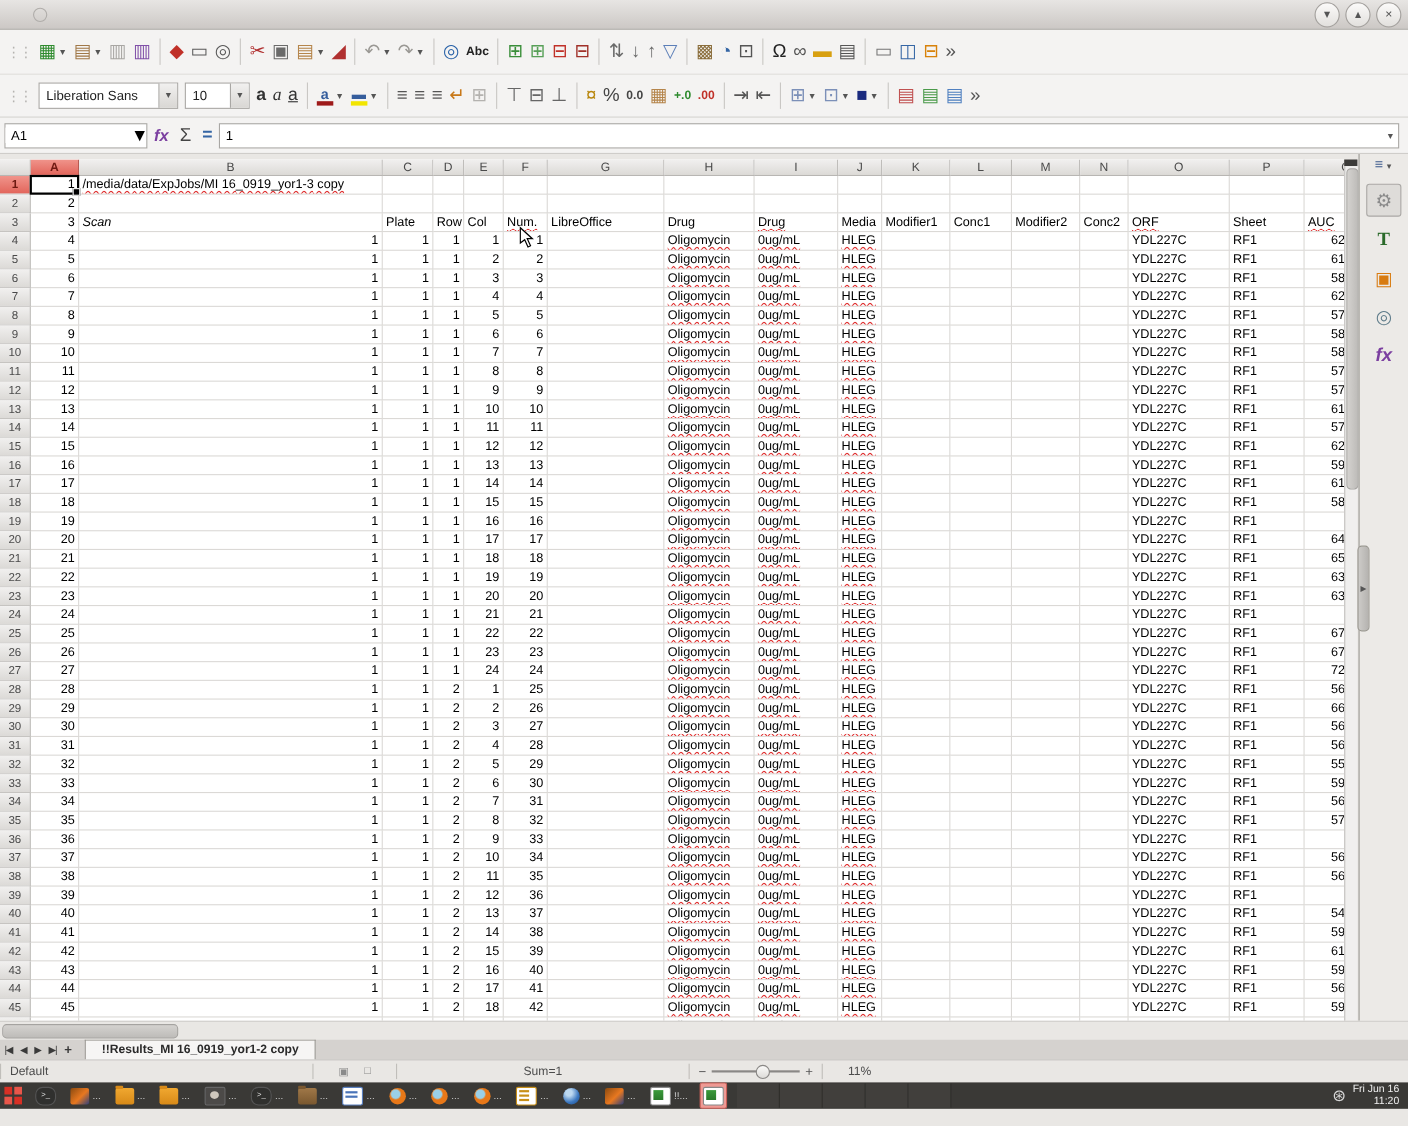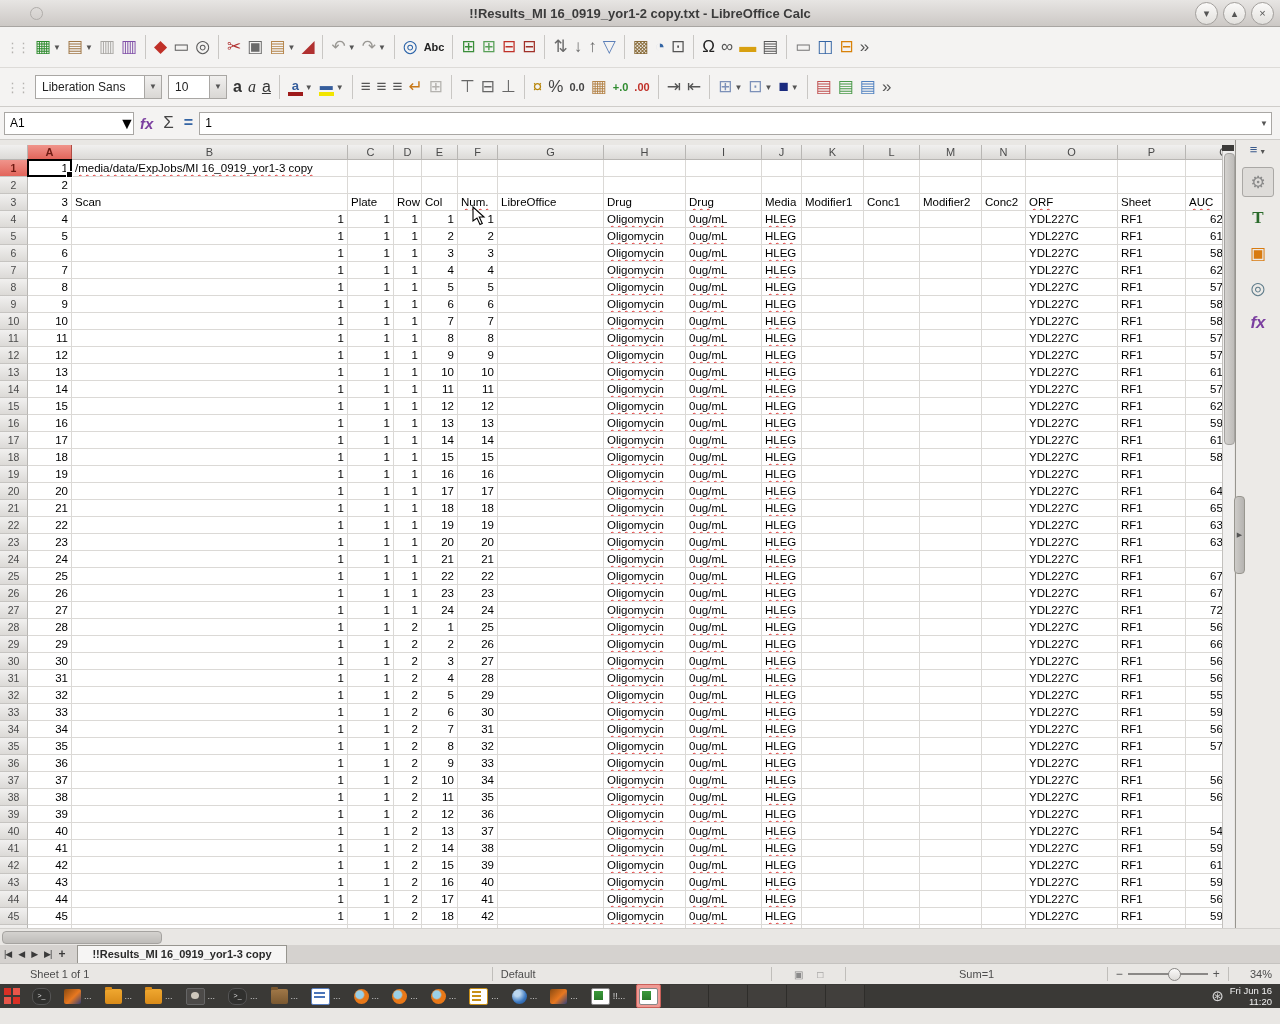--- a/index.html
+++ b/index.html
@@ -149,21 +149,20 @@
   .tk-swirl{color:#d8d8d8;font-size:15px;}
   .tk-time{color:#f0f0f0;font-size:9.5px;text-align:right;line-height:11px;}
 </style>
 </head>
 <body>
 
 <div id="screen">
 
   <div class="titlebar">
     <span class="win-icon"></span>
-    <div class="title">!!Results_MI 16_0919_yor1-2 copy.txt - LibreOffice Calc</div>
     <div class="winbtns">
         <span class="wbtn">▾</span>
         <span class="wbtn">▴</span>
         <span class="wbtn">×</span>
       </div>
   </div>
 
 
   <div class="toolbar tb-std">
     <span class="grip">⋮⋮</span>
@@ -473,21 +472,21 @@
           <div class="cell" style="width: 56px;"></div>
           <div class="cell" style="width: 62px;"></div>
           <div class="cell" style="width: 44px;"></div>
           <div class="cell" style="width: 92px;"></div>
           <div class="cell" style="width: 68px;"></div>
           <div class="cell" style="width: 76px;"></div>
         </div>
         <div class="grow">
           <div class="rh">3</div>
           <div class="cell num" style="width: 44px;"><span>3</span></div>
-          <div class="cell" style="width: 276px;"><span>Scan</span></div>
+          <div class="cell" style="width: 276px; font-style: italic;"><span>Scan</span></div>
           <div class="cell" style="width: 46px;"><span>Plate</span></div>
           <div class="cell" style="width: 28px;"><span>Row</span></div>
           <div class="cell" style="width: 36px;"><span>Col</span></div>
           <div class="cell" style="width: 40px;"><span class="sp">Num.</span></div>
           <div class="cell" style="width: 106px;"><span>LibreOffice</span></div>
           <div class="cell" style="width: 82px;"><span>Drug</span></div>
           <div class="cell" style="width: 76px;"><span class="sp">Drug</span></div>
           <div class="cell" style="width: 40px;"><span>Media</span></div>
           <div class="cell" style="width: 62px;"><span>Modifier1</span></div>
           <div class="cell" style="width: 56px;"><span>Conc1</span></div>
@@ -1396,44 +1395,43 @@
   </div>
 
   <div class="tabbar">
     <div class="tabnav" id="tabnav">
         <span class="tnav">|◀</span>
         <span class="tnav">◀</span>
         <span class="tnav">▶</span>
         <span class="tnav">▶|</span>
         <span class="tnav plus">+</span>
       </div>
-    <div class="sheettab">!!Results_MI 16_0919_yor1-3 copy</div>
+    <div class="sheettab">!!Results_MI 16_0919_yor1-2 copy</div>
   </div>
 
   <div class="statusbar">
-    <div class="st-sheetinfo">Sheet 1 of 1</div>
     <div class="st-div"></div>
     <div class="st-style">Default</div>
     <div class="st-div"></div>
     <div class="st-icons" id="sticons">
         <span>▣</span>
         <span>□</span>
       </div>
     <div class="st-div"></div>
     <div class="st-sum">Sum=1</div>
     <div class="st-div"></div>
     <div class="zoomer">
       <span class="zsign">−</span>
       <span class="zline">
           <span class="zknob"></span>
         </span>
       <span class="zsign">+</span>
     </div>
     <div class="st-div"></div>
-    <div class="st-zoom">34%</div>
+    <div class="st-zoom">11%</div>
   </div>
 
   <div class="taskbar">
     <span class="tk-logo">
         <i></i>
         <i></i>
         <i></i>
         <i></i>
       </span>
     <span id="tkitems" style="display:flex;gap:9px;align-items:center;">

